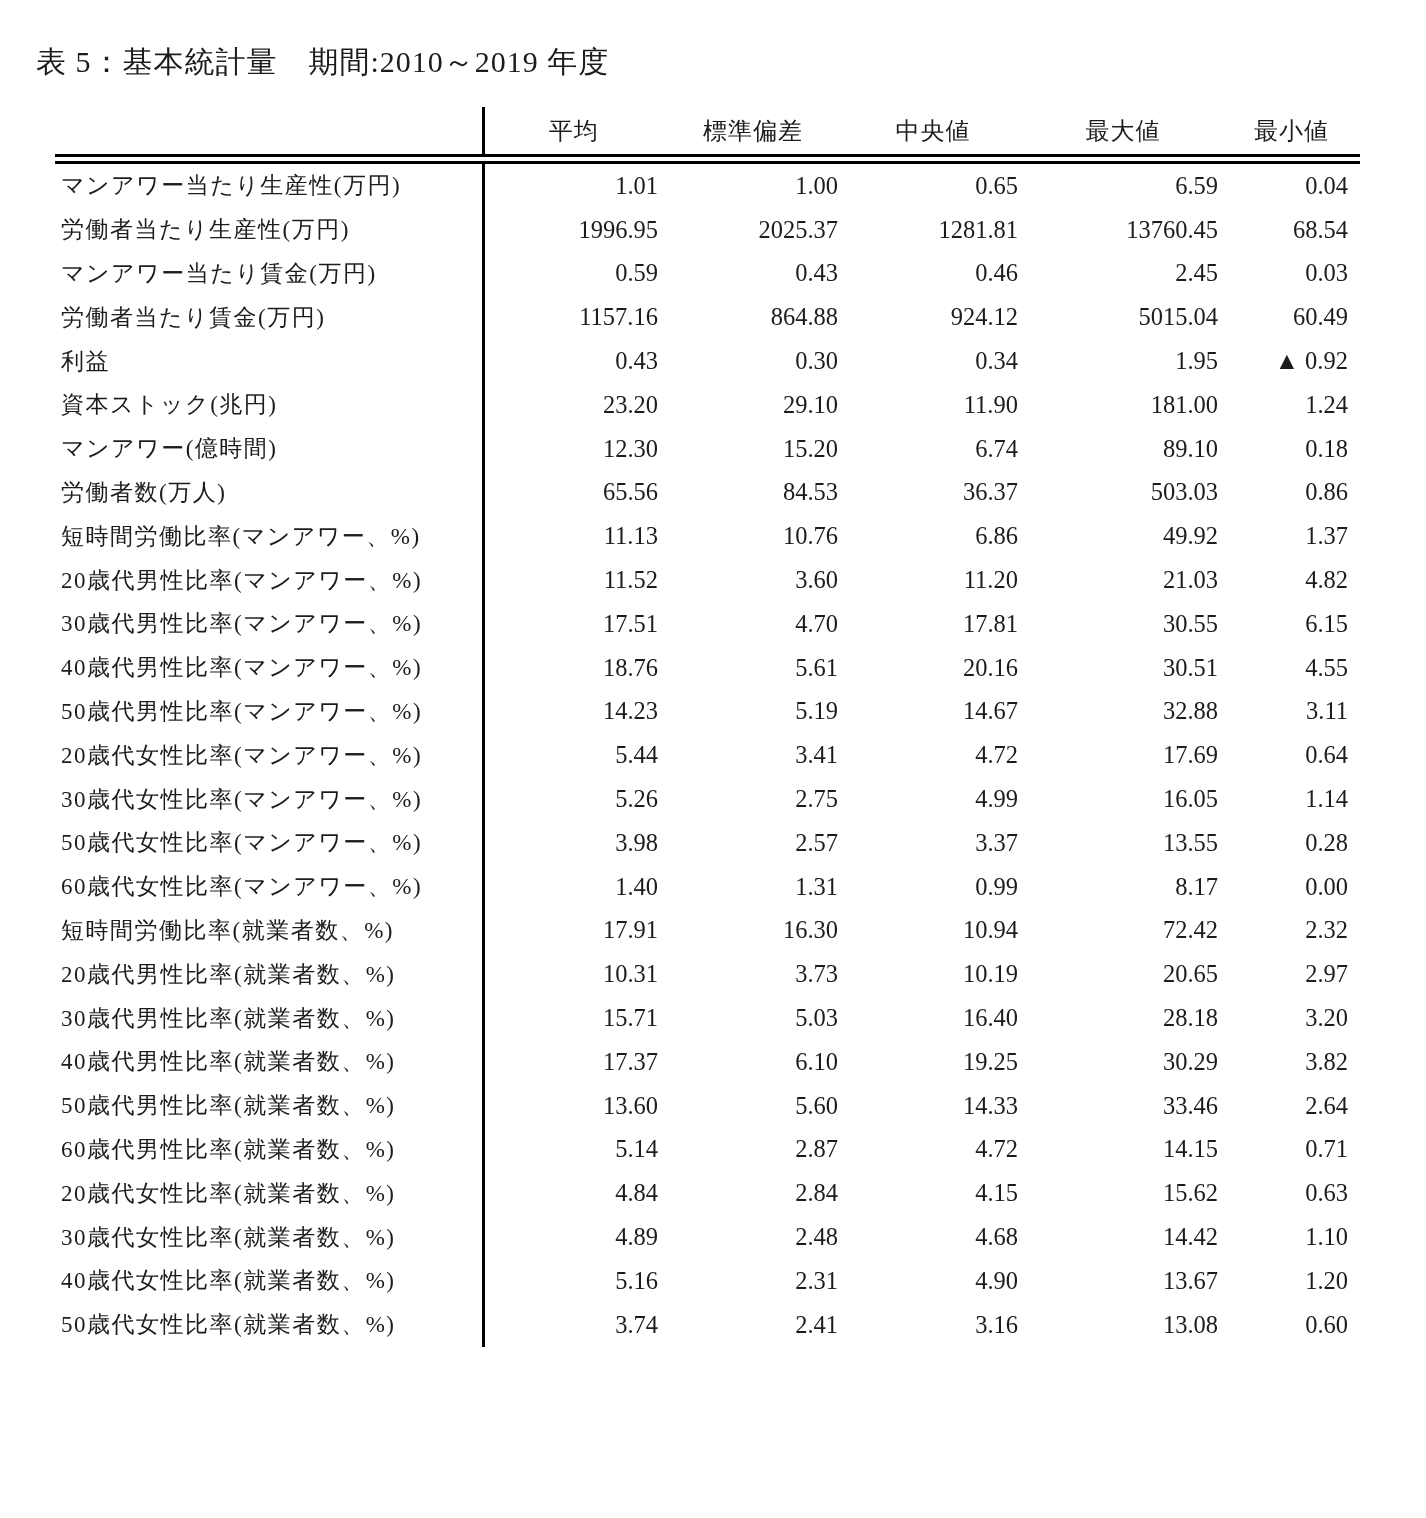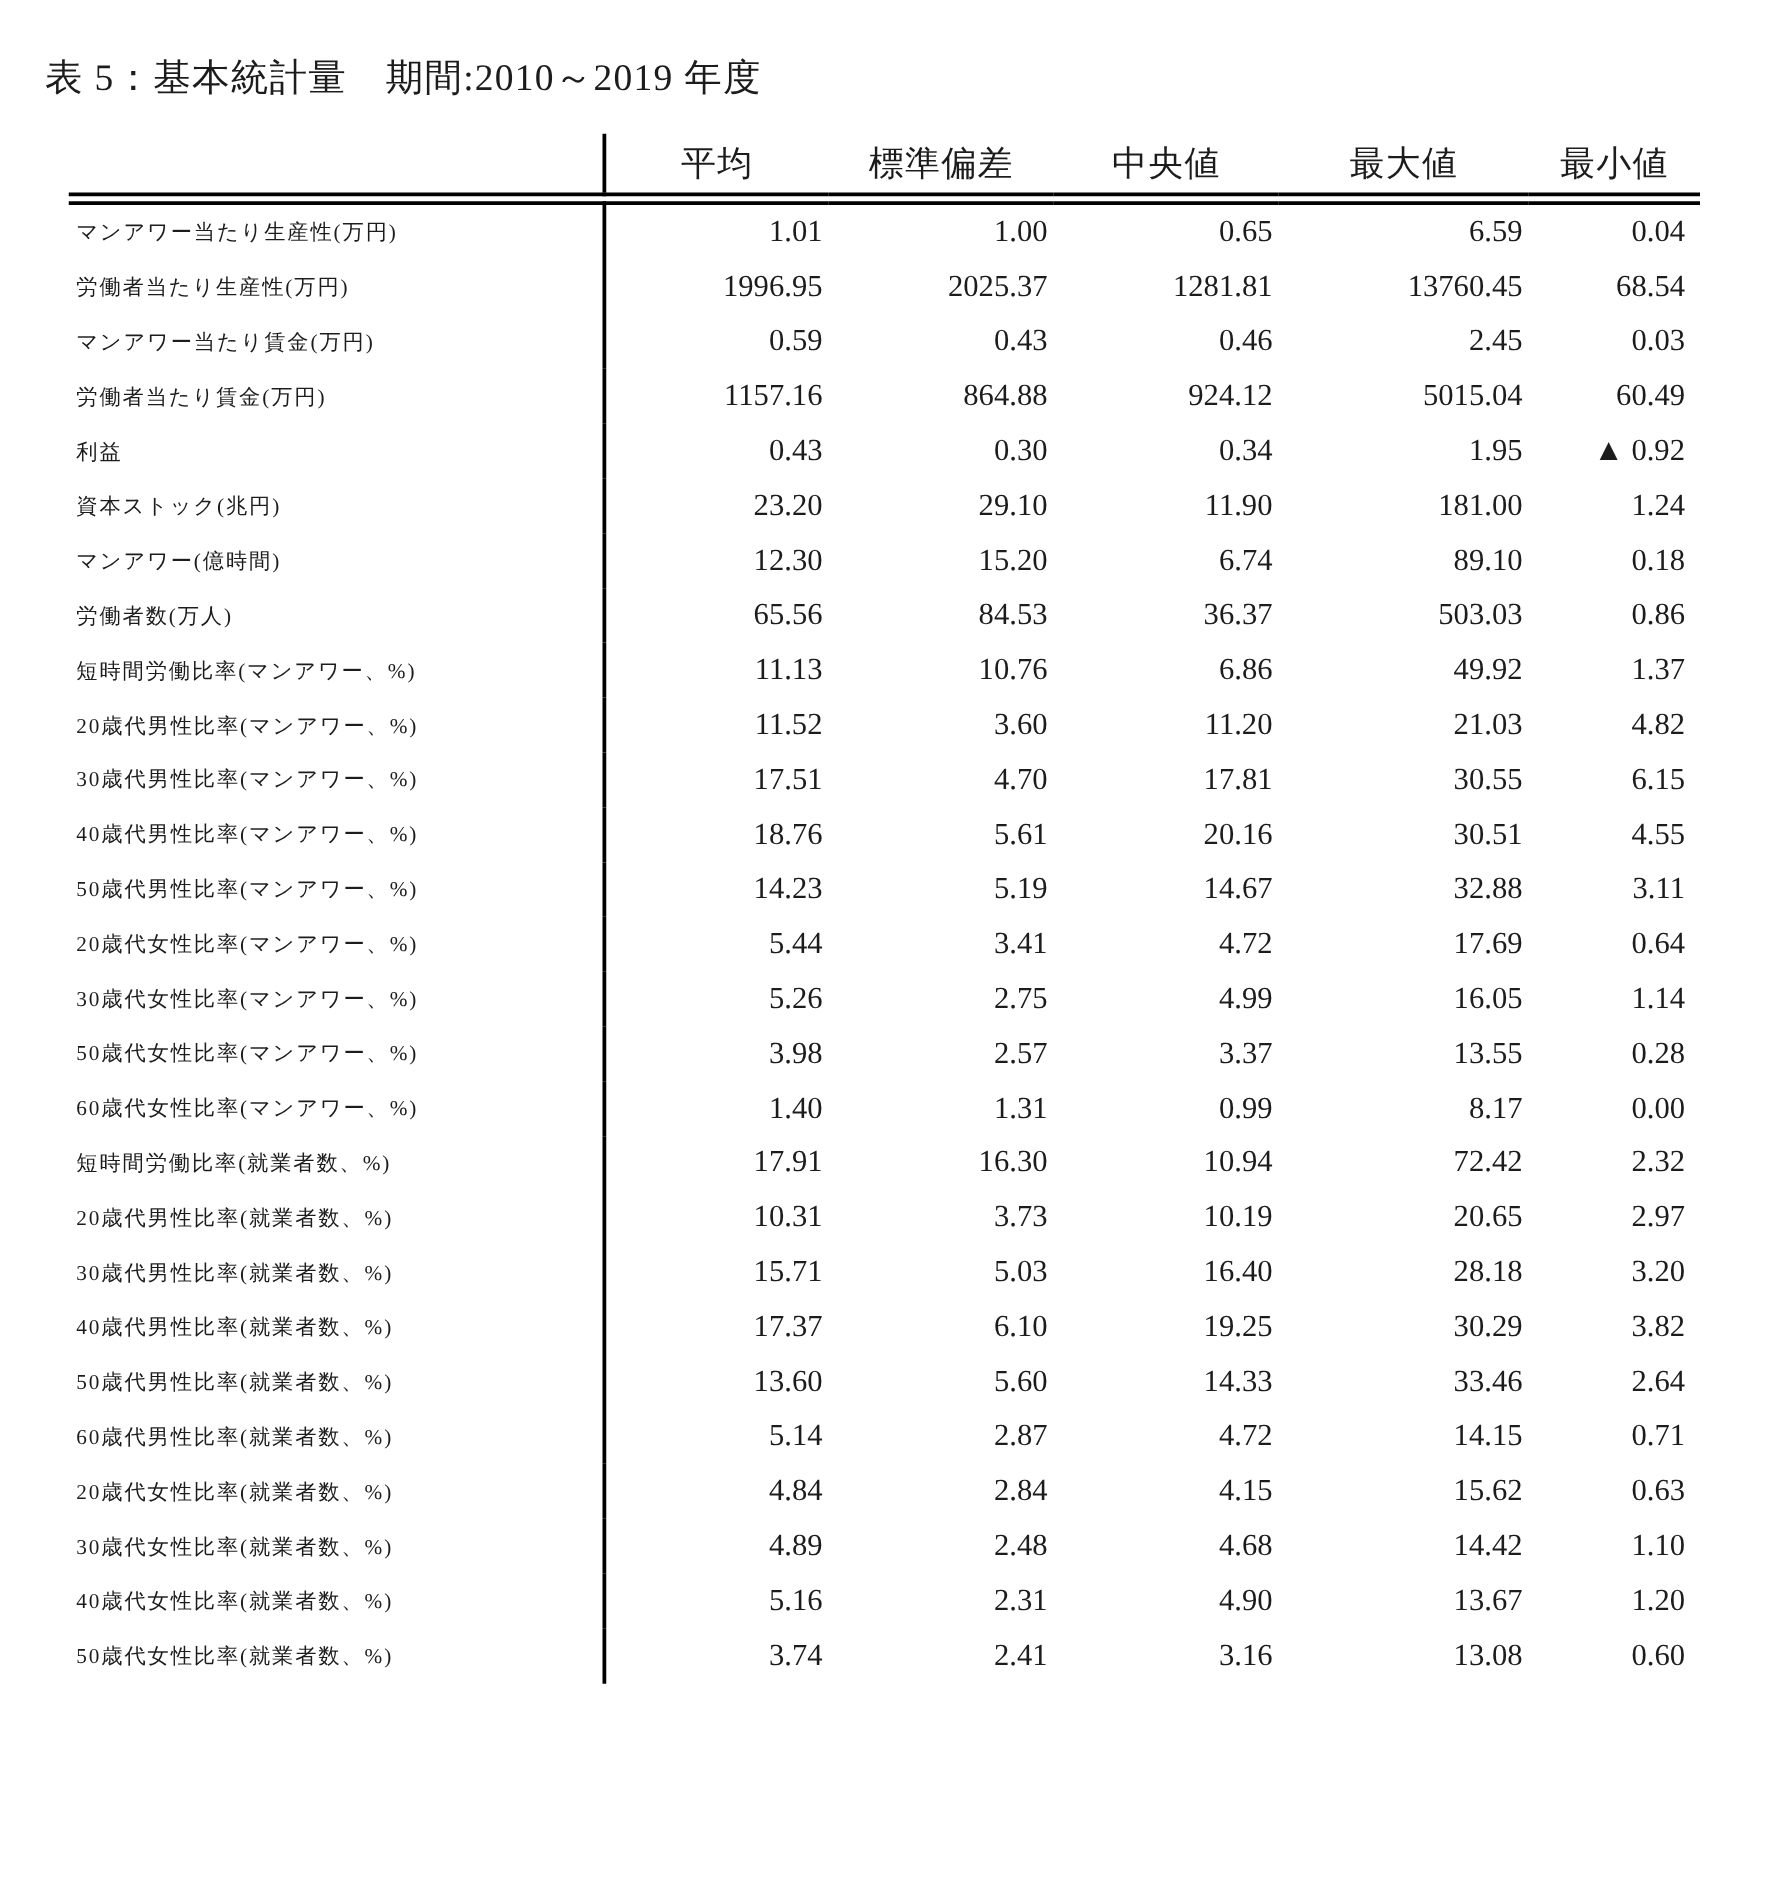--- a/index.html
+++ b/index.html
@@ -36,21 +36,21 @@
   col.c2 { width: 180px; }
   col.c3 { width: 180px; }
   col.c4 { width: 200px; }
   col.c5 { width: 137px; }
 
   thead tr {
     border-bottom: 10px double #000;
   }
   thead th {
     font-weight: 400;
-    font-size: 28px;
+    font-size: 24px;
     height: 47px;
     padding: 0;
     text-align: center;
     vertical-align: middle;
     letter-spacing: 1px;
   }
   th.corner,
   td.label {
     border-right: 3px solid #000;
   }
@@ -61,21 +61,21 @@
     text-align: right;
     vertical-align: middle;
     white-space: nowrap;
   }
   tbody td:last-child {
     padding-right: 12px;
   }
   tbody td.label {
     text-align: left;
     padding: 0 0 0 6px;
-    font-size: 17px;
+    font-size: 23px;
     letter-spacing: 1.5px;
   }
 </style>
 </head>
 <body>
 
 <div class="page">
 
   <h1 class="title">表 5：基本統計量　期間:2010～2019 年度</h1>
 

